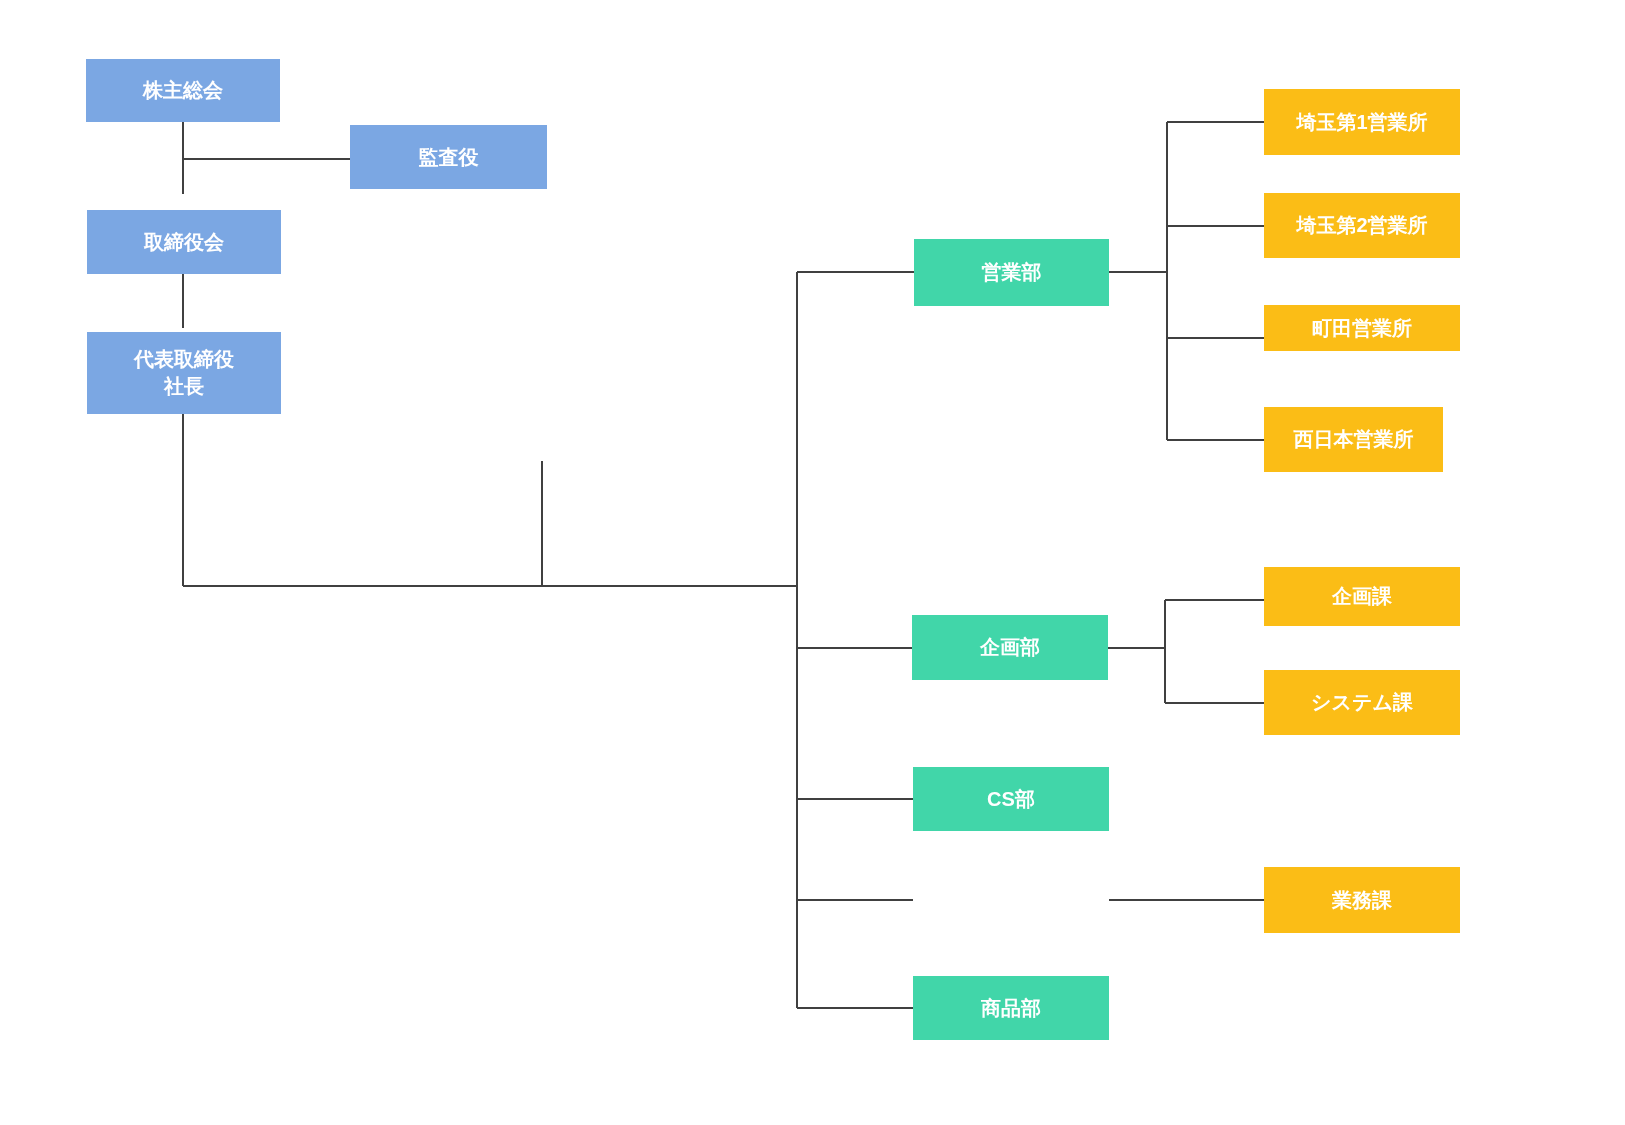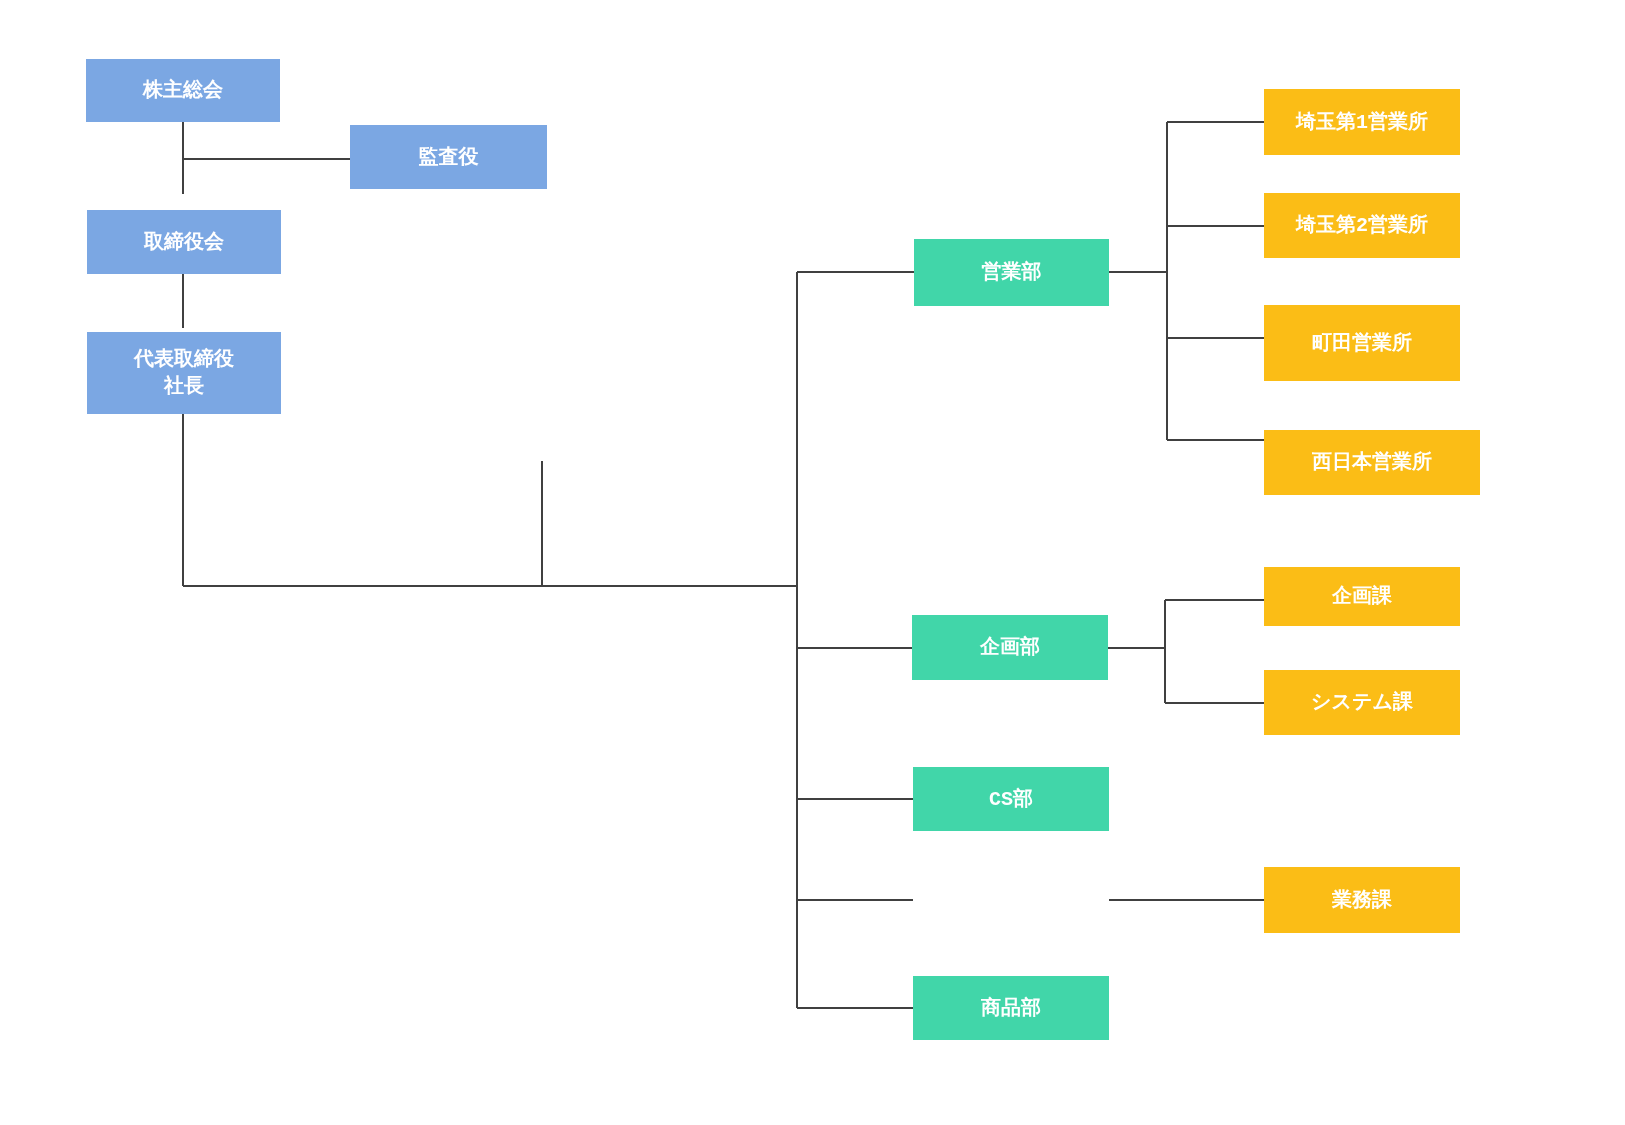--- a/index.html
+++ b/index.html
@@ -10,21 +10,21 @@
     --connector:#404040;
     --text:#FFFFFF;
     --background:#FFFFFF;
   }
   html,body{margin:0;padding:0;background:var(--background);}
   .canvas{
     position:relative;
     width:1625px;
     height:1125px;
     background:var(--background);
-    font-family:Liberation Mono, monospace;
+    font-family:Liberation Sans, sans-serif;
     overflow:hidden;
   }
   .connector-layer{
     position:absolute;
     left:0;top:0;
     width:1625px;height:1125px;
     z-index:0;
   }
   .connector-layer line{
     stroke:var(--connector);
@@ -100,23 +100,23 @@
 
   <div class="node department" style="left:913px;top:767px;width:196px;height:64px">CS部</div>
 
 
   <div class="node department" style="left:913px;top:976px;width:196px;height:64px">商品部</div>
 
   <div class="node section" style="left:1264px;top:89px;width:196px;height:66px">埼玉第1営業所</div>
 
   <div class="node section" style="left:1264px;top:193px;width:196px;height:65px">埼玉第2営業所</div>
 
-  <div class="node section" style="left:1264px;top:305px;width:196px;height:76px">町田営業所</div>
+  <div class="node section" style="left:1264px;top:305px;width:196px;height:46px">町田営業所</div>
 
-  <div class="node section" style="left:1264px;top:430px;width:216px;height:65px">西日本営業所</div>
+  <div class="node section" style="left:1264px;top:407px;width:179px;height:65px">西日本営業所</div>
 
   <div class="node section" style="left:1264px;top:567px;width:196px;height:59px">企画課</div>
 
   <div class="node section" style="left:1264px;top:670px;width:196px;height:65px">システム課</div>
 
   <div class="node section" style="left:1264px;top:867px;width:196px;height:66px">業務課</div>
 
 </div>
 
 </body></html>

